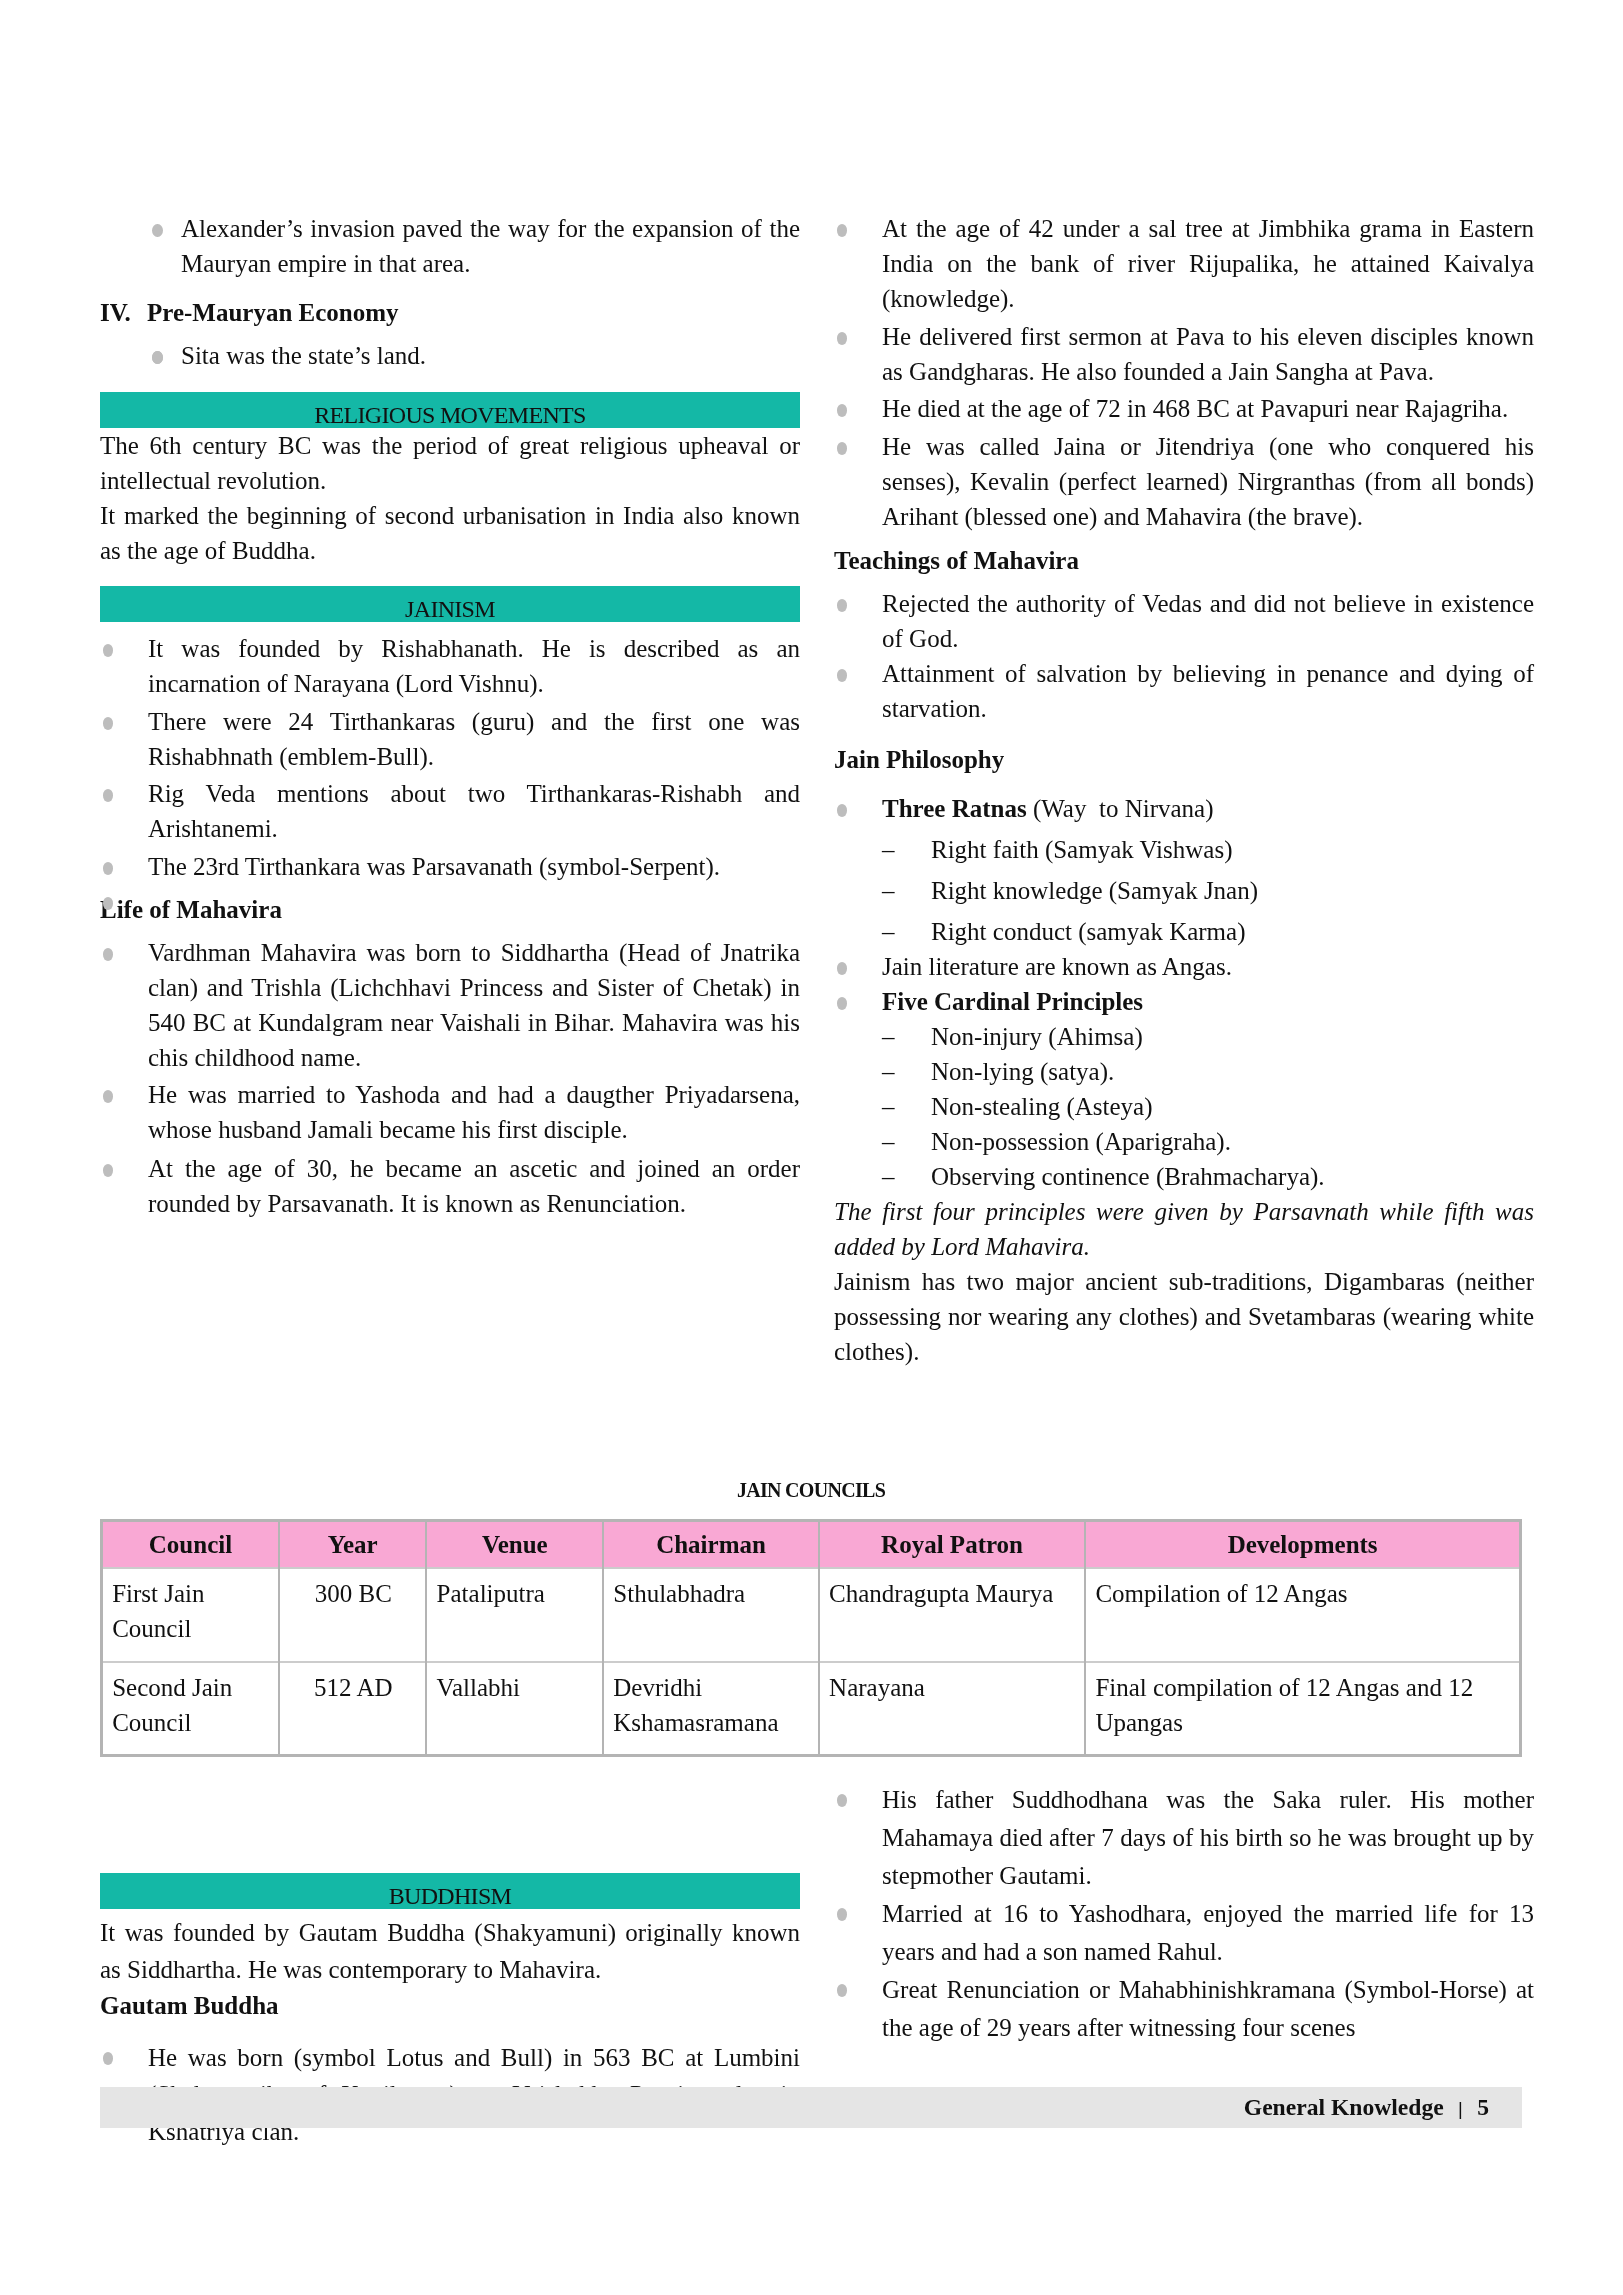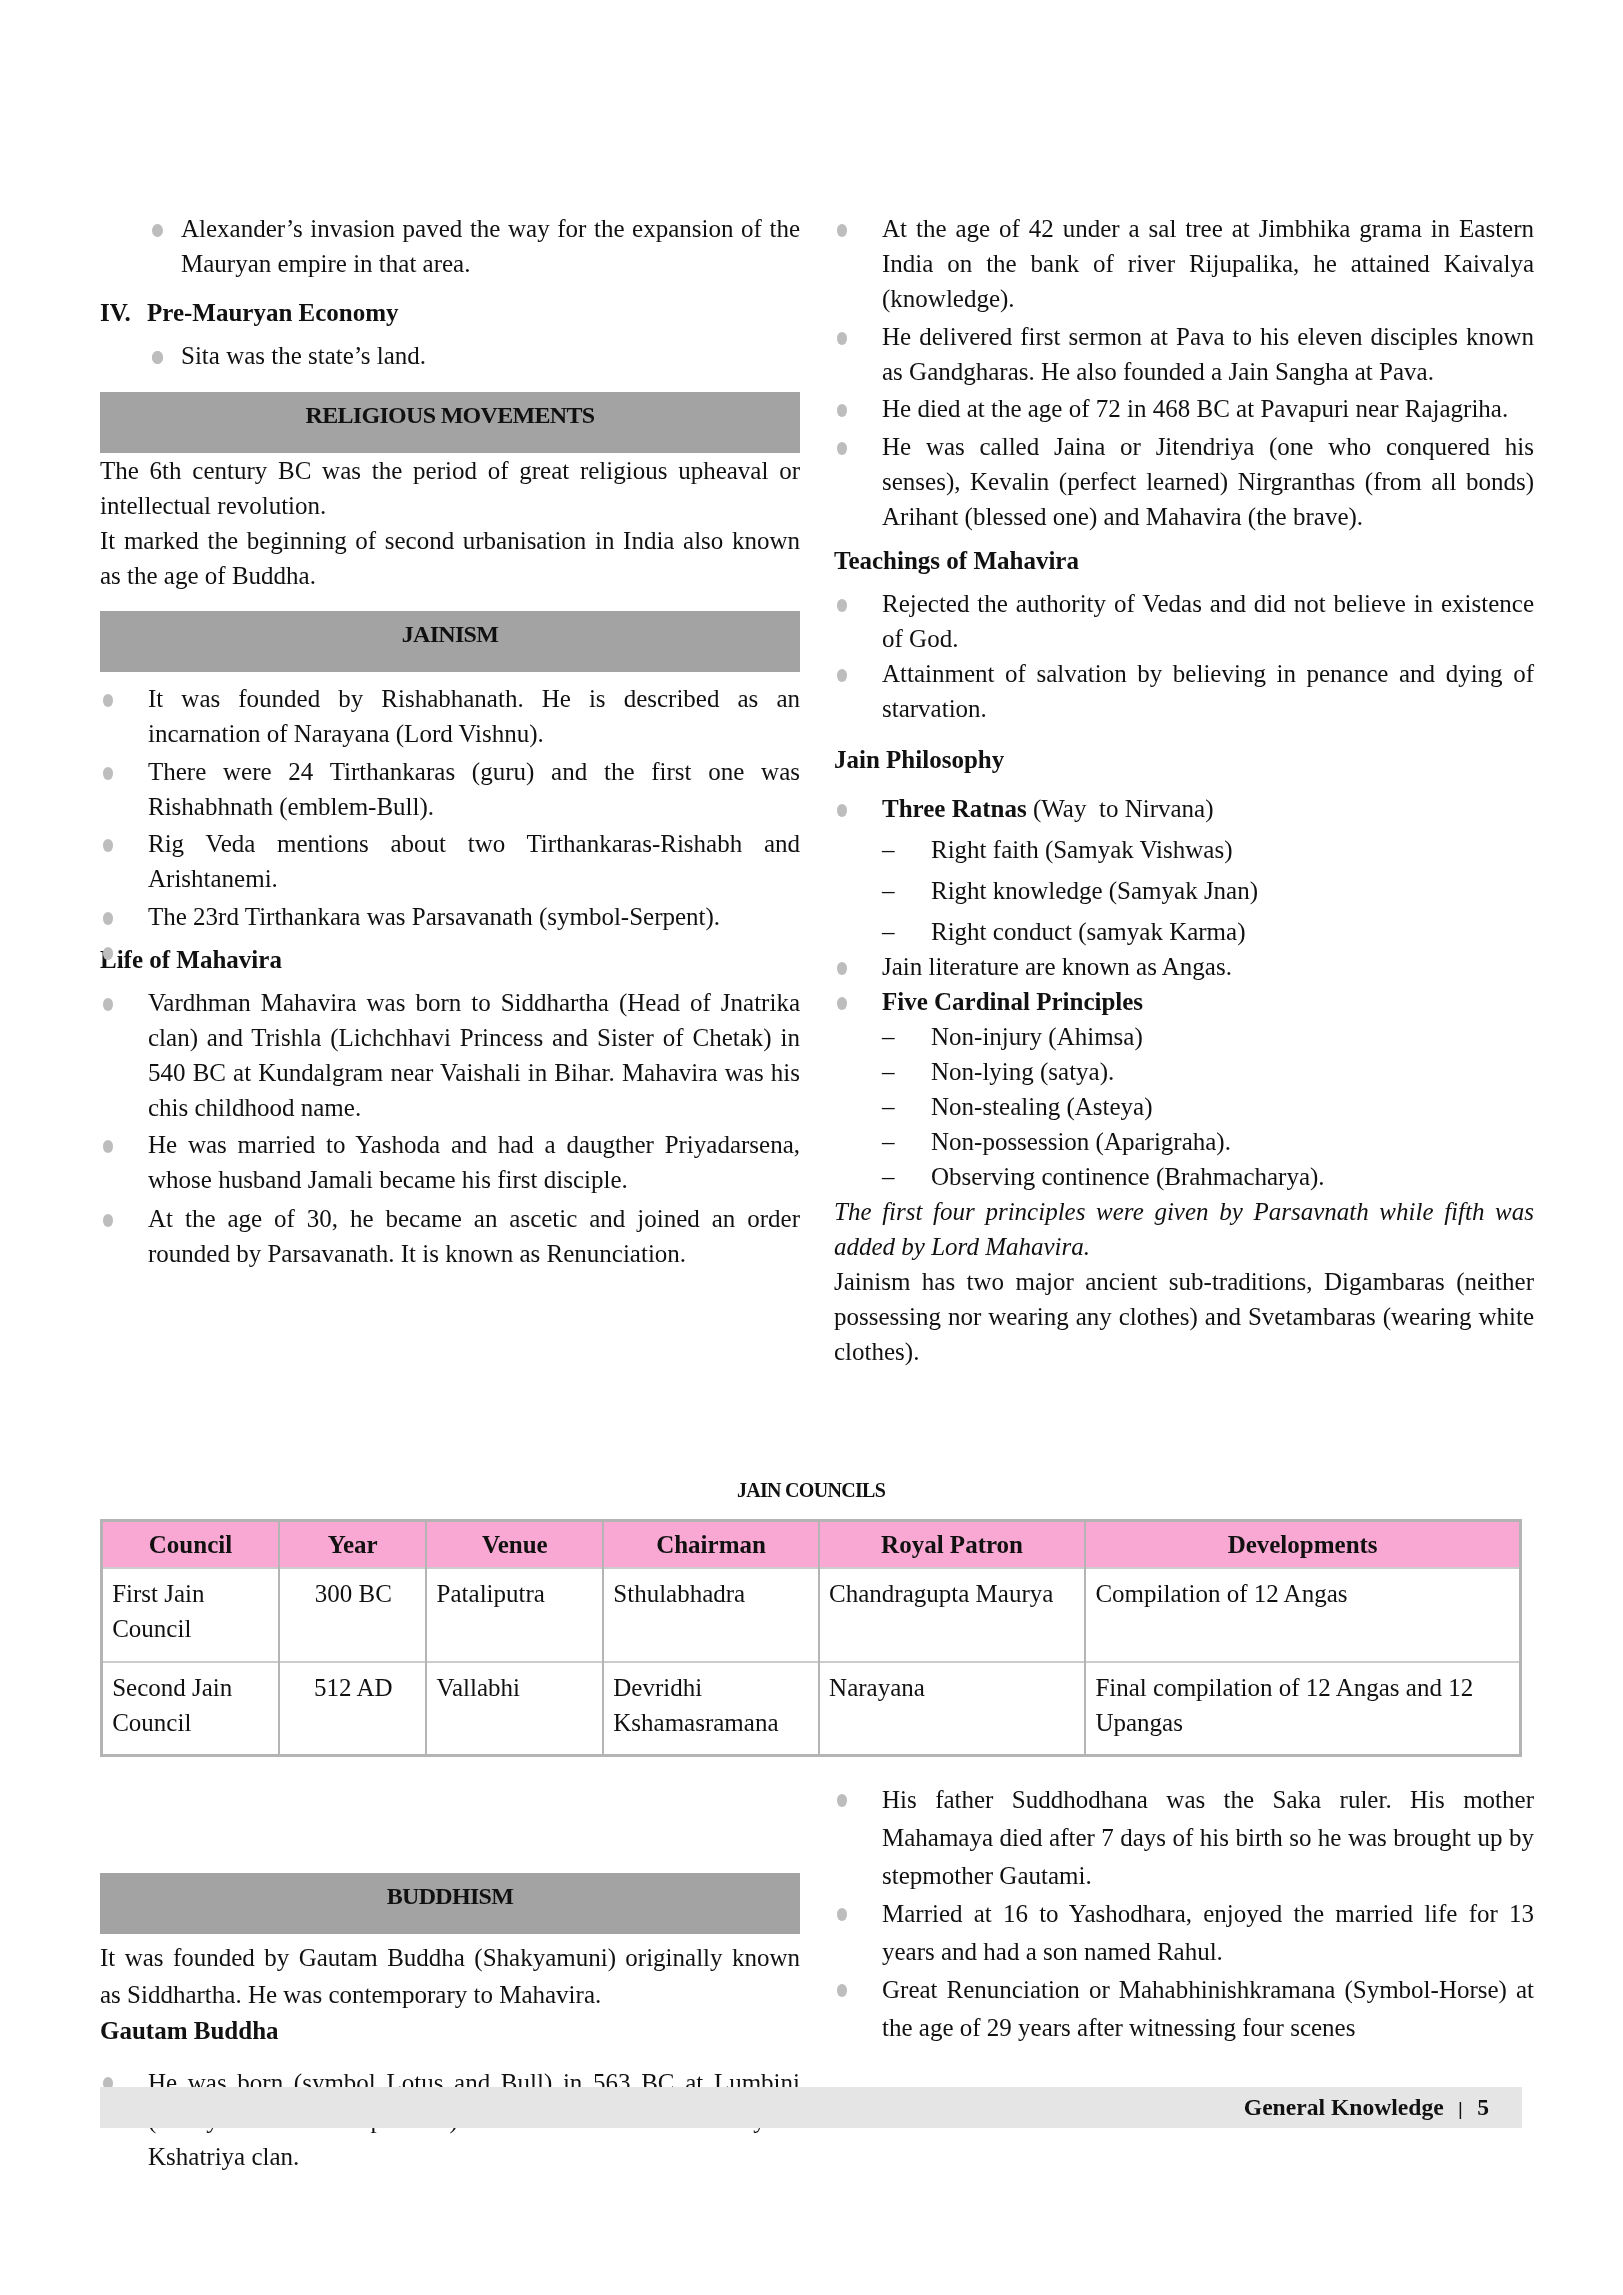--- a/index.html
+++ b/index.html
@@ -24,24 +24,24 @@
     position: absolute; left: 2.6px; top: 13px;
     width: 10.5px; height: 13px; border-radius: 50%;
     background: #bdbdbd;
   }
   .bul-item.indent { padding-left: 81px; }
   .bul-item.indent .dot { left: 52px; }
   .sub-list { list-style: none; }
   .sub-item { position: relative; padding-left: 97px; }
   .sub-item .dash { position: absolute; left: 48px; top: 0; }
   .band {
-    background: #a3a3a3;
+    background: #14b8a6;
     text-align: center;
-    font-weight: bold;
-    height: 61px;
+    font-weight: normal;
+    height: 36px;
     line-height: 47px;
     font-size: 24px;
     letter-spacing: -0.7px;
   }
   .sec-head { font-weight: bold; font-size: 25px; }
   .roman { display: inline-block; width: 47px; }
   p.para { text-align: justify; }
   .italic { font-style: italic; }
   .tbl-title {
     position: absolute; left: 100px; width: 1422px; top: 1473px;

